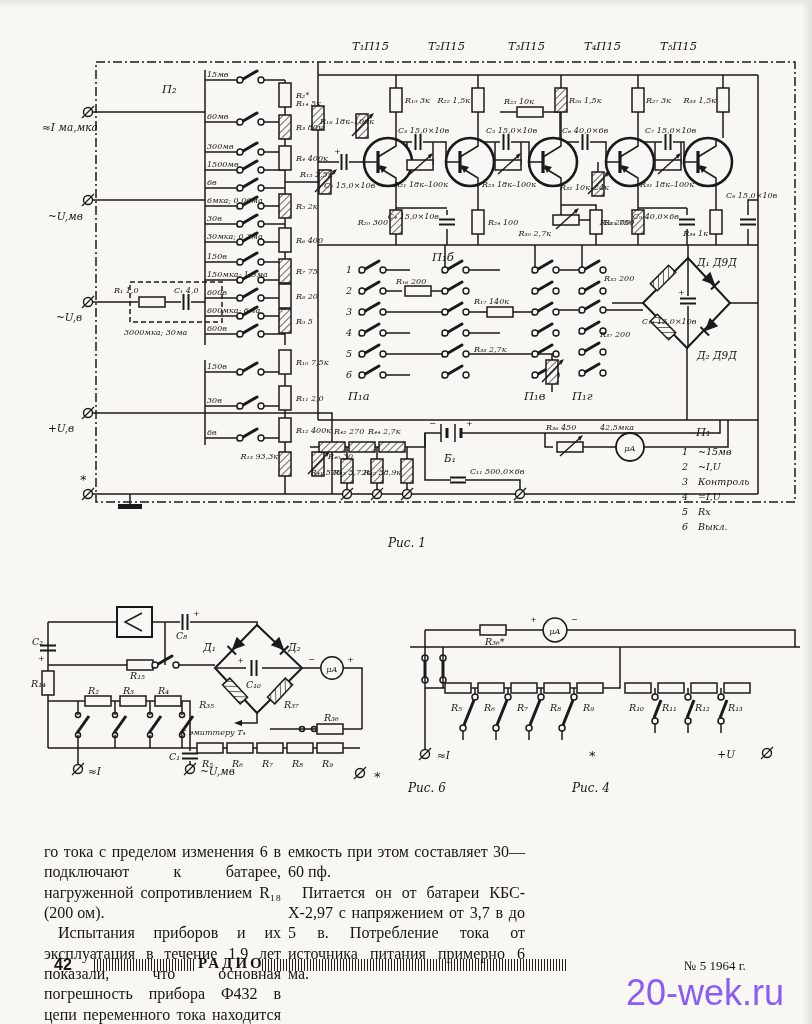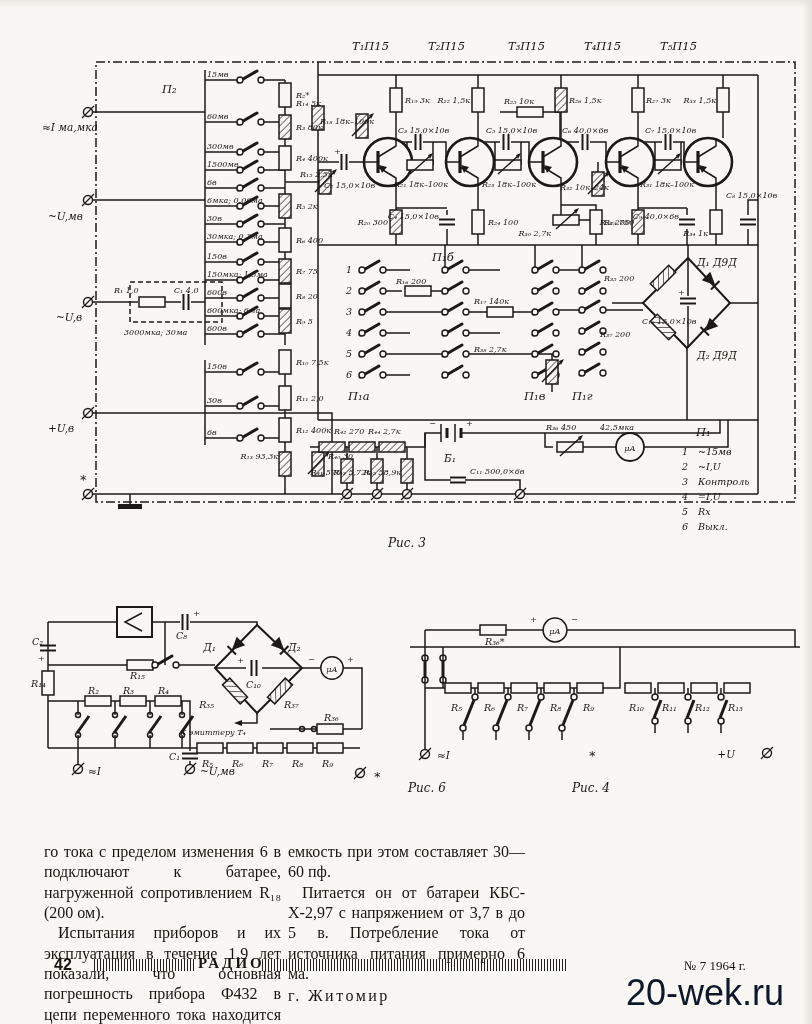--- a/index.html
+++ b/index.html
@@ -25,21 +25,21 @@
   #article p.ind{text-indent:14px;}
   #article p.city{letter-spacing:2.5px;text-align:left;margin-top:2px;}
   #footer{position:absolute;left:8px;top:954px;width:812px;height:26px;}
   #page-num{position:absolute;left:46px;top:2px;font:bold 16px "Liberation Sans",sans-serif;}
   .orn{position:absolute;top:5px;height:12px;
        background:repeating-linear-gradient(90deg,#24211d 0 1px,rgba(0,0,0,0) 1px 3px);}
   #orn1{left:86px;width:100px;}
   #orn2{left:254px;width:306px;}
   #mag{position:absolute;left:190px;top:1px;font:bold 15px "Liberation Serif",serif;letter-spacing:3px;}
   #issue{position:absolute;left:676px;top:4px;font:13px "Liberation Serif",serif;}
-  #wm{position:absolute;left:626px;top:972px;font:36px "Liberation Sans",sans-serif;color:#0f172a;}
+  #wm{position:absolute;left:626px;top:972px;font:36px "Liberation Sans",sans-serif;color:#8b5cf6;}
 </style>
 </head>
 <body>
 
 <div id="page">
 <div id="edge-t"></div>
 <div id="edge-r"></div>
 
 <svg style="left:0;top:0" width="812" height="560" viewBox="0 0 812 560">
 <defs>
@@ -368,21 +368,21 @@
 <text x="698" y="470" class="t">~I,U</text>
 <text x="688" y="485" class="t" text-anchor="end">3</text>
 <text x="698" y="485" class="t">Контроль</text>
 <text x="688" y="500" class="t" text-anchor="end">4</text>
 <text x="698" y="500" class="t">=I,U</text>
 <text x="688" y="515" class="t" text-anchor="end">5</text>
 <text x="698" y="515" class="t">Rx</text>
 <text x="688" y="530" class="t" text-anchor="end">6</text>
 <text x="698" y="530" class="t">Выкл.</text>
 </svg>
-<div class="cap-txt" style="left:388px;top:536px">Рис. 3</div>
+<div class="cap-txt" style="left:388px;top:536px">Рис. 1</div>
 
 <svg style="left:30px;top:593px" width="372" height="212" viewBox="0 0 372 212">
 <g>
   <path class="w" d="M18,29 V155 M18,29 H87 M122,29 H150 M160,29 H227 V32 M135,29 V72 M18,72 H97 M148,72 H185 M18,108 H55 M81,108 H90 M116,108 H125 M151,108 H160 V155 M18,155 H330"></path>
   <path class="w" d="M48,122 V108 M85,122 V108 M120,122 V108 M152,122 V108 M48,142 V155 M85,142 V155 M120,142 V155 M152,142 V155"></path>
   <path class="w" d="M48,155 V172 M160,155 V158 M160,168 V172"></path>
   <rect x="87" y="14" width="35" height="30" fill="#f8f7f3" stroke="#1c1a18" stroke-width="2"></rect>
   <polyline points="112,20 95,29 112,38" class="w"></polyline>
   <path class="w2" d="M185,75 L227,32 L272,75 L227,120 Z"></path>
   <path class="w" d="M185,75 H216 M232,75 H272 M272,75 H291 M313,75 H332 V136 M227,120 V130 H212 M240,136 H287 M313,136 H332"></path>
@@ -527,26 +527,25 @@
 <div class="cap-txt" style="left:572px;top:781px">Рис. 4</div>
 
 <div id="article">
   <div class="col">
     <p>го тока с пределом изменения 6 в подключают к батарее, нагруженной сопротивлением R₁₈ (200 ом).</p>
     <p class="ind">Испытания приборов и их эксплуатация в течение 1,9 лет показали, что основная погрешность прибора Ф432 в цепи переменного тока находится в</p>
   </div>
   <div class="col">
     <p>емкость при этом составляет 30—60 пф.</p>
     <p class="ind">Питается он от батареи КБС-Х-2,97 с напряжением от 3,7 в до 5 в. Потребление тока от источника питания примерно 6 ма.</p>
-    <p class="city">г. Житомир</p>
   </div>
 </div>
 
 <div id="footer">
   <div id="page-num">42</div>
   <div id="orn1" class="orn"></div>
   <div id="mag">РАДИО</div>
   <div id="orn2" class="orn"></div>
-  <div id="issue">№ 7 1964 г.</div>
+  <div id="issue">№ 5 1964 г.</div>
 </div>
 <div id="wm">20-wek.ru</div>
 
 </div>
 
 </body></html>

